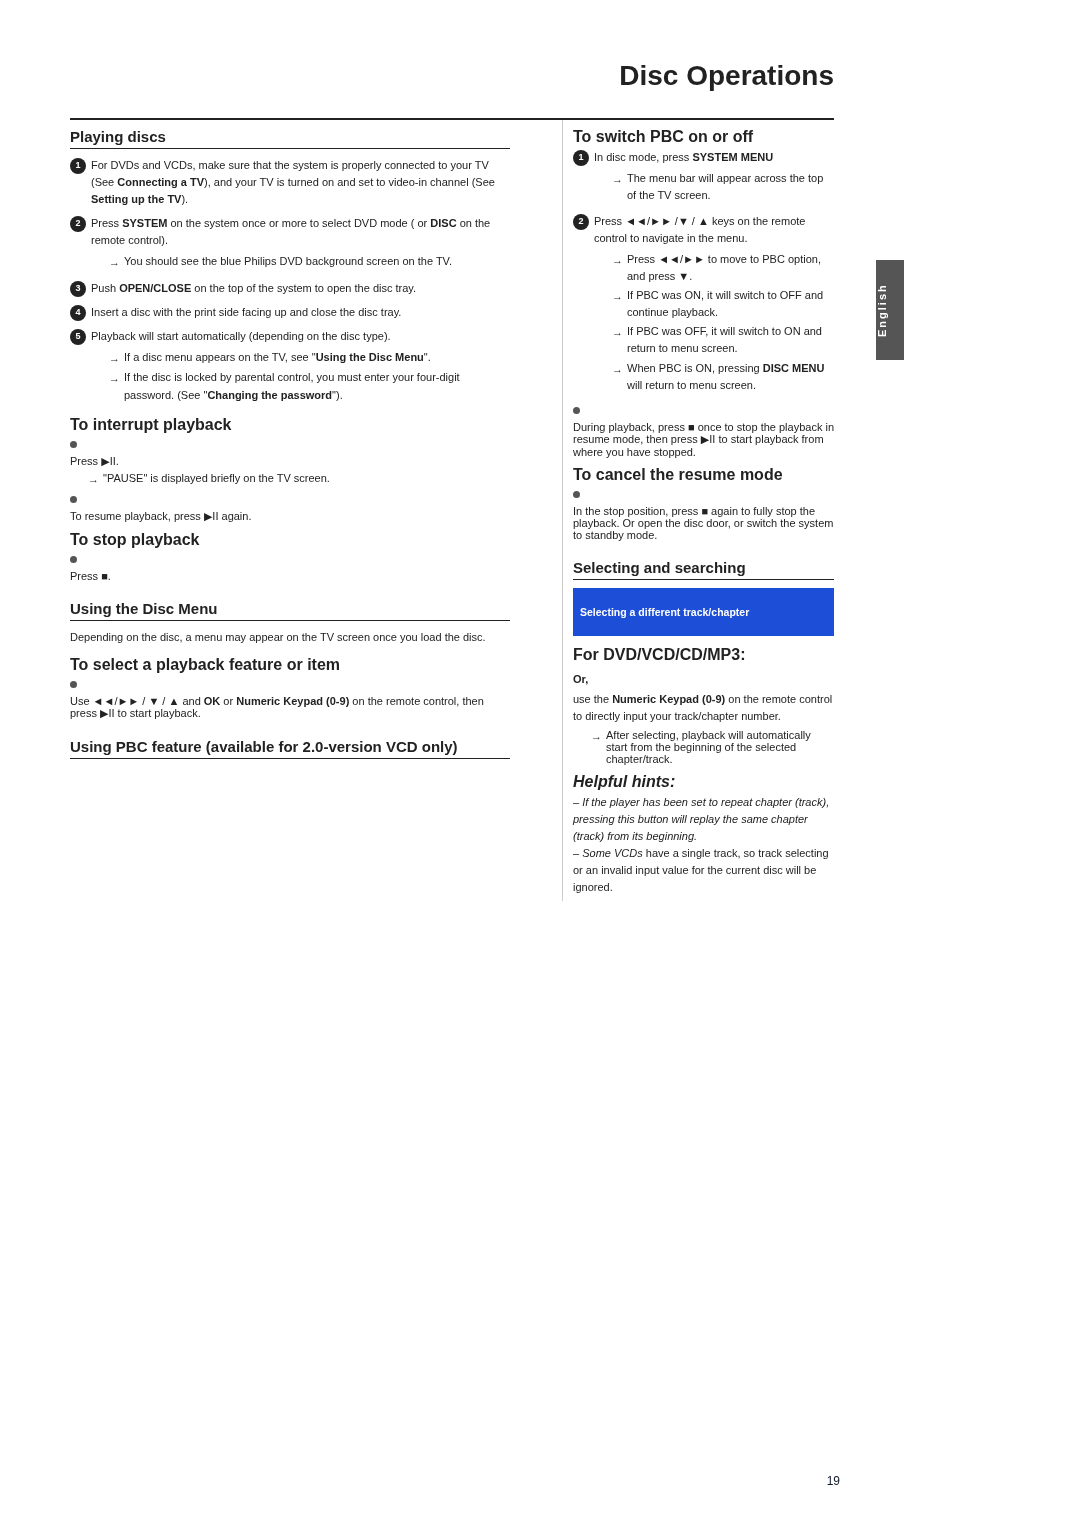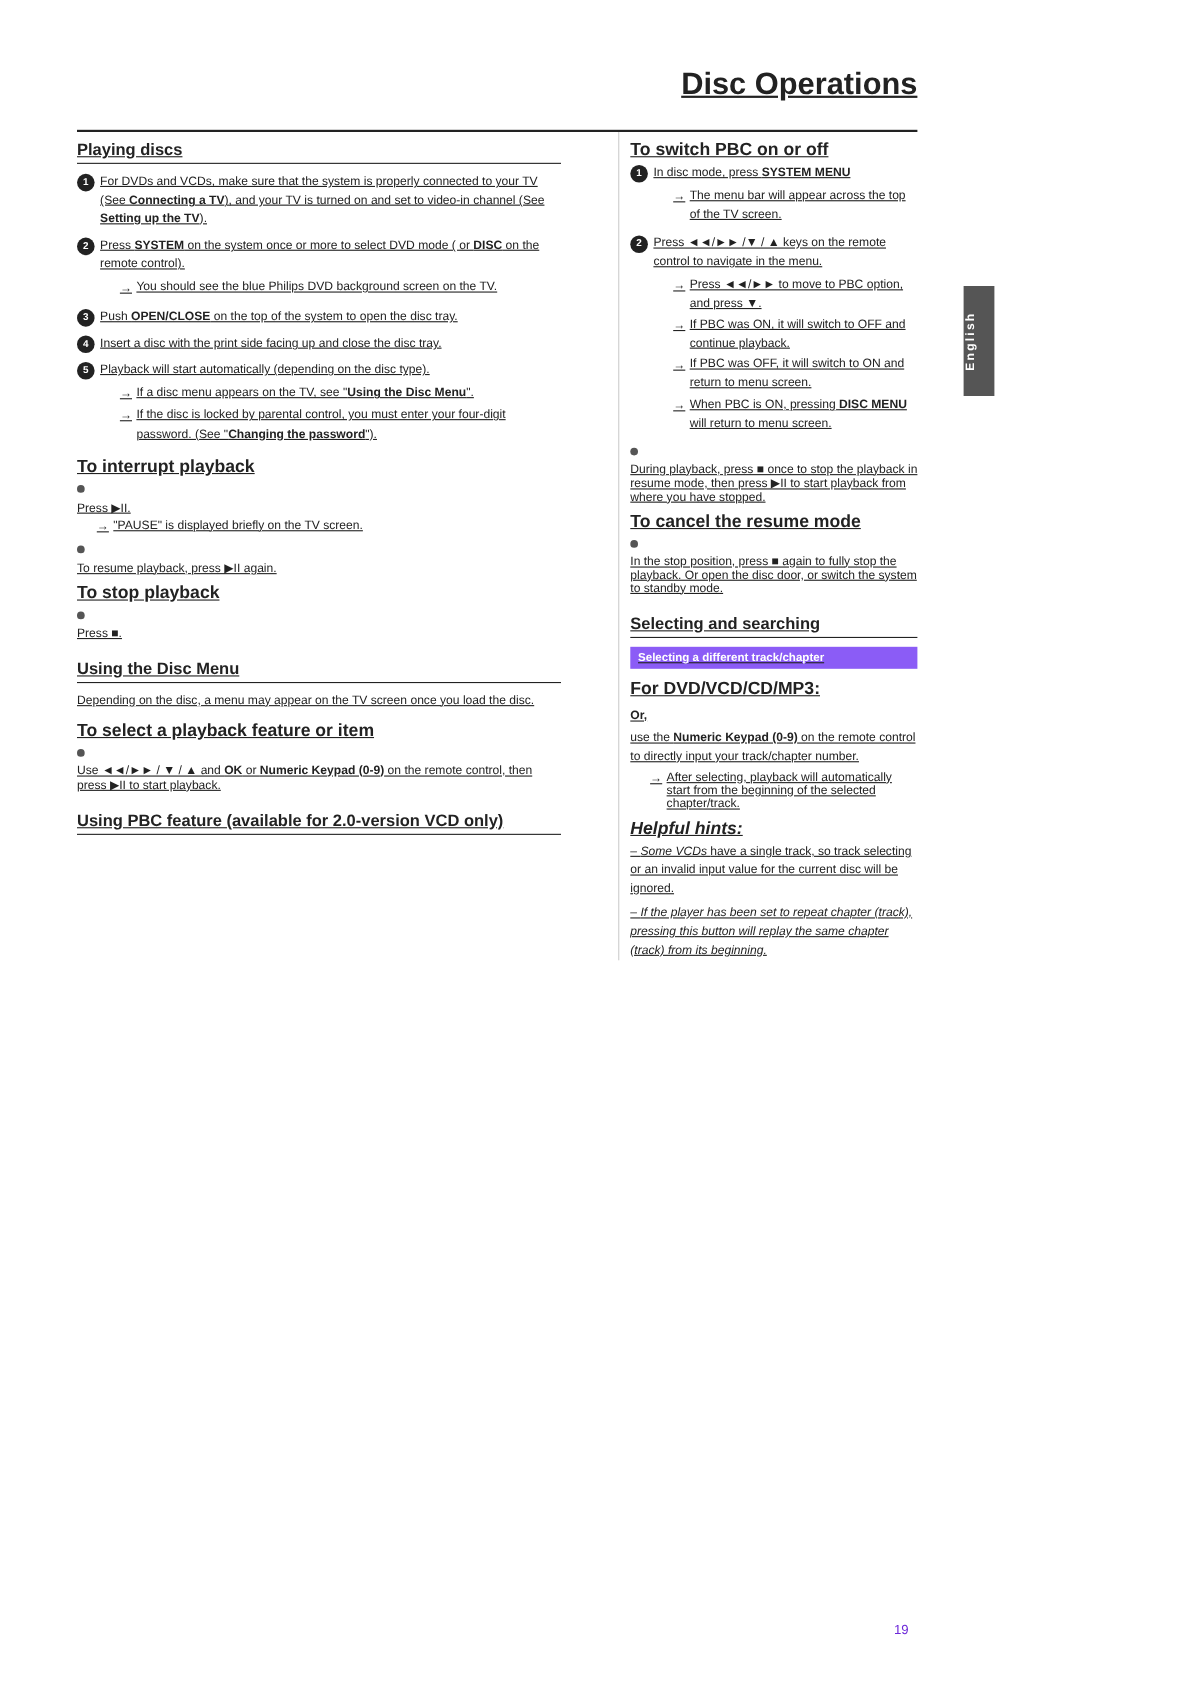--- a/index.html
+++ b/index.html
@@ -10,21 +10,20 @@
       background: #fff;
       width: 1080px;
       min-height: 1528px;
       position: relative;
     }
     .page {
       width: 904px;
       min-height: 1528px;
       padding: 60px 70px 60px 70px;
       position: relative;
-      text-decoration: underline;
     }
     .page-title {
       text-align: right;
       font-size: 28px;
       font-weight: bold;
       color: #222;
       margin-bottom: 18px;
       padding-bottom: 8px;
     }
     .main-divider {
@@ -118,25 +117,25 @@
     b { font-weight: bold; }
     i { font-style: italic; }
     .bullet-item {
       display: flex;
       align-items: flex-start;
       gap: 7px;
       margin-bottom: 5px;
       flex-direction: column;
     }
     .subsection-bar {
-      background: #8b5cf6;
+      background: #1d4ed8;
       color: #fff;
       font-size: 10.5px;
       font-weight: bold;
-      padding: 4px 7px;
+      padding: 18px 7px;
       margin-bottom: 6px;
       margin-top: 6px;
     }
     .sidebar-english {
       position: absolute;
       right: 0;
       top: 260px;
       width: 28px;
       background: #555;
       color: #fff;
@@ -146,23 +145,23 @@
       padding: 18px 0;
       writing-mode: vertical-rl;
       text-orientation: mixed;
       transform: rotate(180deg);
       letter-spacing: 2px;
       height: 100px;
     }
     .page-number {
       position: absolute;
       bottom: 40px;
-      right: 78px;
+      right: 64px;
       font-size: 12px;
-      color: #6d28d9;
+      color: #0f172a;
     }
     .mt4 { margin-top: 4px; }
     .mt8 { margin-top: 8px; }
   </style>
 </head>
 <body>
 
 <div class="page">
 
   <div class="page-title">Disc Operations</div>
@@ -318,25 +317,25 @@
       <p style="margin-top:7px; margin-bottom:3px;"><b>Or,</b></p>
       <p>
         use the <b>Numeric Keypad (0-9)</b> on the remote control to directly input your track/chapter number.
       </p>
       <div class="arrow-item mt4">
         <span class="arrow">→</span>
         <span>After selecting, playback will automatically start from the beginning of the selected chapter/track.</span>
       </div>
 
       <div class="sub-label mt8"><i>Helpful hints:</i></div>
+      <p style="font-style:italic;">
+        – <i>If the player has been set to repeat chapter (track), pressing this button will replay the same chapter (track) from its beginning.</i>
+      </p>
       <p style="margin-bottom:5px; font-style:italic;">
         – <i>Some VCDs <span style="font-style:normal;">have a single track, so track selecting or an invalid input value for the current disc will be ignored.</span></i>
       </p>
-      <p style="font-style:italic;">
-        – <i>If the player has been set to repeat chapter (track), pressing this button will replay the same chapter (track) from its beginning.</i>
-      </p>
 
     </div>
   </div>
 
   <div class="page-number">19</div>
 
 </div>
 
 </body></html>

